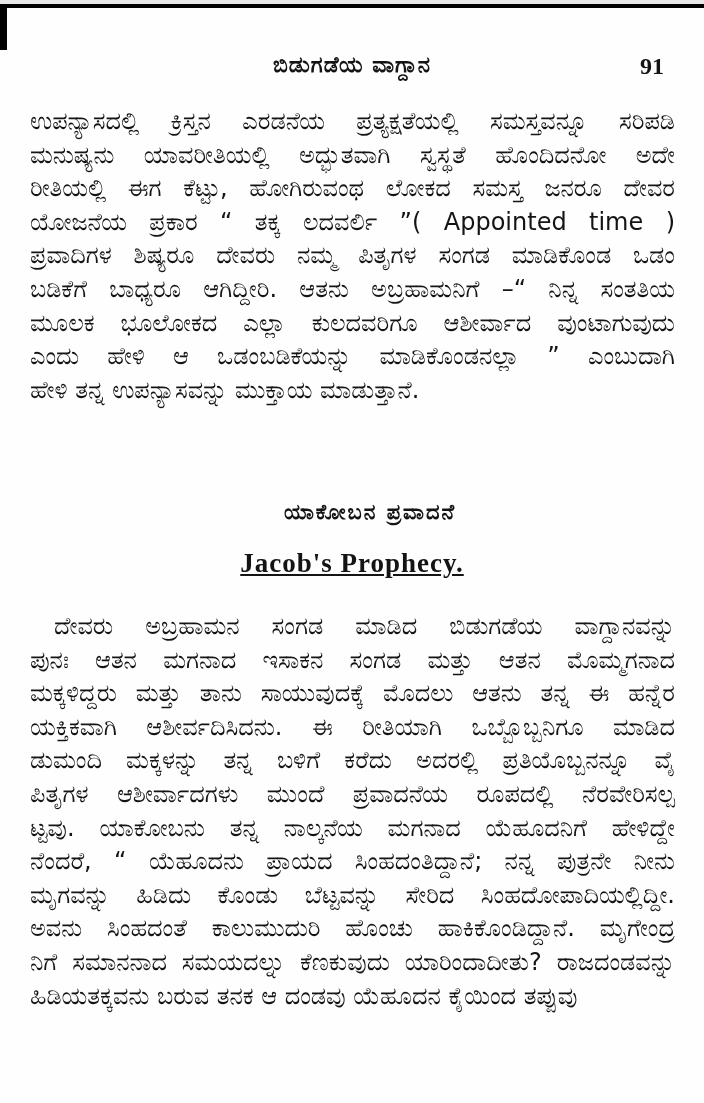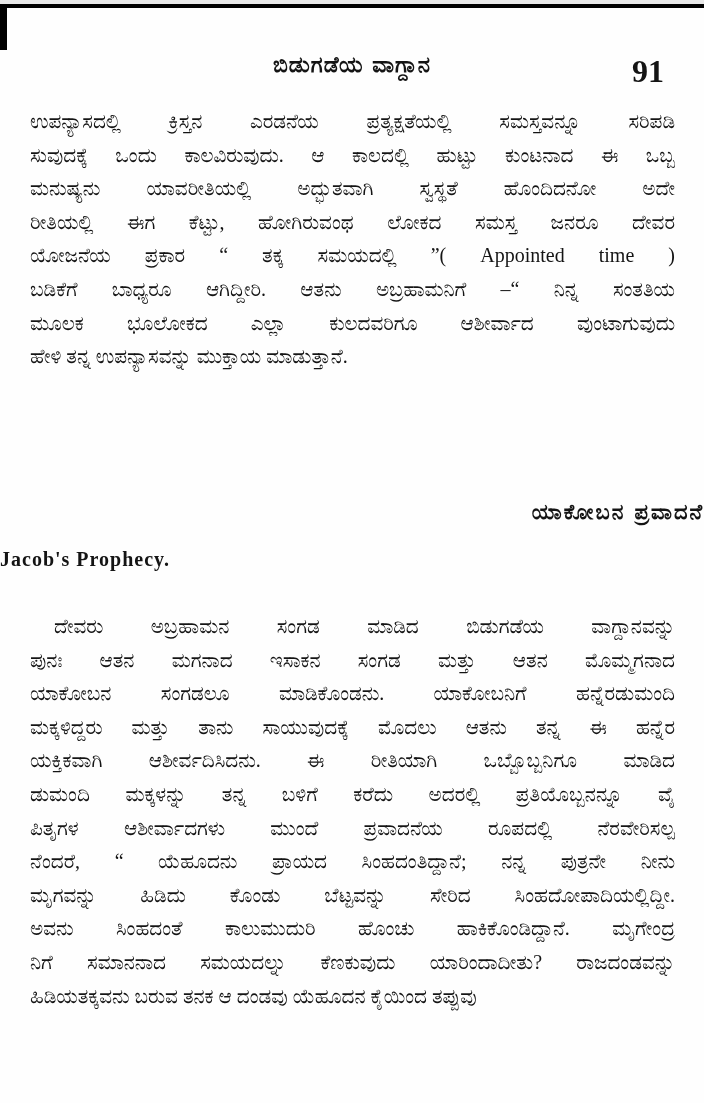--- a/index.html
+++ b/index.html
@@ -20,84 +20,85 @@
   .pagehead{
     position:absolute;top:48px;left:30px;right:30px;height:34px;
   }
   .running-title{
     position:absolute;left:0;right:0;text-align:center;
     font-size:22px;font-weight:700;letter-spacing:1px;
   }
   .page-number{
     position:absolute;right:10px;top:1px;
     font-family:"Liberation Serif", serif;
-    font-size:32px;font-weight:700;text-align:right;
+    font-size:24px;font-weight:700;text-align:right;
   }
 
   .para{position:absolute;left:30px;width:645px;}
   .para1{top:101px;}
   .para2{top:606px;}
   .tline{
     height:33.6px;line-height:33.6px;
-    font-size:20px;
+    font-size:24px;
     white-space:nowrap;
     text-align:justify;
     text-align-last:justify;
     overflow:visible;
-    font-family:Liberation Serif, serif;
   }
   .tline.end{text-align:center;text-align-last:left;}
   .tline.indent{padding-left:24px;}
 
   .heading-kn{
     position:absolute;top:496px;left:0;right:0;
-    text-align:right;
+    text-align:center;
     font-size:21px;font-weight:700;letter-spacing:2px;padding-left:36px;
   }
   .heading-en{
     position:absolute;top:544px;left:0;right:0;
+    text-align:center;
     font-family:"Liberation Serif", serif;
-    font-size:20px;font-weight:700;letter-spacing:1px;
+    font-size:27px;font-weight:700;letter-spacing:1px;text-decoration:underline;
   }
 </style>
 </head>
 <body>
 
 <div class="page">
 
   <div class="artifact top"></div>
   <div class="artifact left"></div>
 
   <div class="pagehead">
     <div class="running-title">ಬಿಡುಗಡೆಯ ವಾಗ್ದಾನ</div>
     <div class="page-number">91</div>
   </div>
 
   <div class="para para1">
     <div class="tline">ಉಪನ್ಯಾಸದಲ್ಲಿ ಕ್ರಿಸ್ತನ ಎರಡನೆಯ ಪ್ರತ್ಯಕ್ಷತೆಯಲ್ಲಿ ಸಮಸ್ತವನ್ನೂ ಸರಿಪಡಿ</div>
-    <div class="tline">ಸುವುದಕ್ಕೆ ಒಂದು ಕಾಲವಿರುವುದು. ಆ ಕಾಲದಲ್ಲಿ ಹುಟ್ಟು ಕುಂಟನಾದ ಈ ಒಬ್ಬ</div>
     <div class="tline">ಮನುಷ್ಯನು ಯಾವರೀತಿಯಲ್ಲಿ ಅದ್ಭುತವಾಗಿ ಸ್ವಸ್ಥತೆ ಹೊಂದಿದನೋ ಅದೇ</div>
     <div class="tline">ರೀತಿಯಲ್ಲಿ ಈಗ ಕೆಟ್ಟು, ಹೋಗಿರುವಂಥ ಲೋಕದ ಸಮಸ್ತ ಜನರೂ ದೇವರ</div>
-    <div class="tline">ಯೋಜನೆಯ ಪ್ರಕಾರ “ ತಕ್ಕ ಸಮಯದಲ್ಲಿ ”( Appointed time )</div>
+    <div class="tline">ಯೋಜನೆಯ ಪ್ರಕಾರ “ ತಕ್ಕ ಲದವರ್ಲಿ ”( Appointed time )</div>
+    <div class="tline">ಪ್ರವಾದಿಗಳ ಶಿಷ್ಯರೂ ದೇವರು ನಮ್ಮ ಪಿತೃಗಳ ಸಂಗಡ ಮಾಡಿಕೊಂಡ ಒಡಂ</div>
     <div class="tline">ಬಡಿಕೆಗೆ ಬಾಧ್ಯರೂ ಆಗಿದ್ದೀರಿ. ಆತನು ಅಬ್ರಹಾಮನಿಗೆ –“ ನಿನ್ನ ಸಂತತಿಯ</div>
     <div class="tline">ಮೂಲಕ ಭೂಲೋಕದ ಎಲ್ಲಾ ಕುಲದವರಿಗೂ ಆಶೀರ್ವಾದ ವುಂಟಾಗುವುದು</div>
+    <div class="tline">ಎಂದು ಹೇಳಿ ಆ ಒಡಂಬಡಿಕೆಯನ್ನು ಮಾಡಿಕೊಂಡನಲ್ಲಾ ” ಎಂಬುದಾಗಿ</div>
     <div class="tline end">ಹೇಳಿ ತನ್ನ ಉಪನ್ಯಾಸವನ್ನು ಮುಕ್ತಾಯ ಮಾಡುತ್ತಾನೆ.</div>
   </div>
 
   <div class="heading-kn">ಯಾಕೋಬನ ಪ್ರವಾದನೆ</div>
   <div class="heading-en">Jacob's Prophecy.</div>
 
   <div class="para para2">
     <div class="tline indent">ದೇವರು ಅಬ್ರಹಾಮನ ಸಂಗಡ ಮಾಡಿದ ಬಿಡುಗಡೆಯ ವಾಗ್ದಾನವನ್ನು</div>
     <div class="tline">ಪುನಃ ಆತನ ಮಗನಾದ ಇಸಾಕನ ಸಂಗಡ ಮತ್ತು ಆತನ ಮೊಮ್ಮಗನಾದ</div>
-    <div class="tline">ಯಾಕೋಬನ ಸಂಗಡಲೂ ಮಾಡಿಕೊಂಡನು. ಯಾಕೋಬನಿಗೆ ಹನ್ನೆರಡುಮಂದಿ</div>
     <div class="tline">ಮಕ್ಕಳಿದ್ದರು ಮತ್ತು ತಾನು ಸಾಯುವುದಕ್ಕೆ ಮೊದಲು ಆತನು ತನ್ನ ಈ ಹನ್ನೆರ</div>
     <div class="tline">ಯಕ್ತಿಕವಾಗಿ ಆಶೀರ್ವದಿಸಿದನು. ಈ ರೀತಿಯಾಗಿ ಒಬ್ಬೊಬ್ಬನಿಗೂ ಮಾಡಿದ</div>
     <div class="tline">ಡುಮಂದಿ ಮಕ್ಕಳನ್ನು ತನ್ನ ಬಳಿಗೆ ಕರೆದು ಅದರಲ್ಲಿ ಪ್ರತಿಯೊಬ್ಬನನ್ನೂ ವೈ</div>
     <div class="tline">ಪಿತೃಗಳ ಆಶೀರ್ವಾದಗಳು ಮುಂದೆ ಪ್ರವಾದನೆಯ ರೂಪದಲ್ಲಿ ನೆರವೇರಿಸಲ್ಪ</div>
+    <div class="tline">ಟ್ಟವು. ಯಾಕೋಬನು ತನ್ನ ನಾಲ್ಕನೆಯ ಮಗನಾದ ಯೆಹೂದನಿಗೆ ಹೇಳಿದ್ದೇ</div>
     <div class="tline">ನೆಂದರೆ, “ ಯೆಹೂದನು ಪ್ರಾಯದ ಸಿಂಹದಂತಿದ್ದಾನೆ; ನನ್ನ ಪುತ್ರನೇ ನೀನು</div>
     <div class="tline">ಮೃಗವನ್ನು ಹಿಡಿದು ಕೊಂಡು ಬೆಟ್ಟವನ್ನು ಸೇರಿದ ಸಿಂಹದೋಪಾದಿಯಲ್ಲಿದ್ದೀ.</div>
     <div class="tline">ಅವನು ಸಿಂಹದಂತೆ ಕಾಲುಮುದುರಿ ಹೊಂಚು ಹಾಕಿಕೊಂಡಿದ್ದಾನೆ. ಮೃಗೇಂದ್ರ</div>
     <div class="tline">ನಿಗೆ ಸಮಾನನಾದ ಸಮಯದಲ್ನು ಕೆಣಕುವುದು ಯಾರಿಂದಾದೀತು? ರಾಜದಂಡವನ್ನು</div>
     <div class="tline end">ಹಿಡಿಯತಕ್ಕವನು ಬರುವ ತನಕ ಆ ದಂಡವು ಯೆಹೂದನ ಕೈಯಿಂದ ತಪ್ಪುವು</div>
   </div>
 
 </div>
 
 </body></html>

